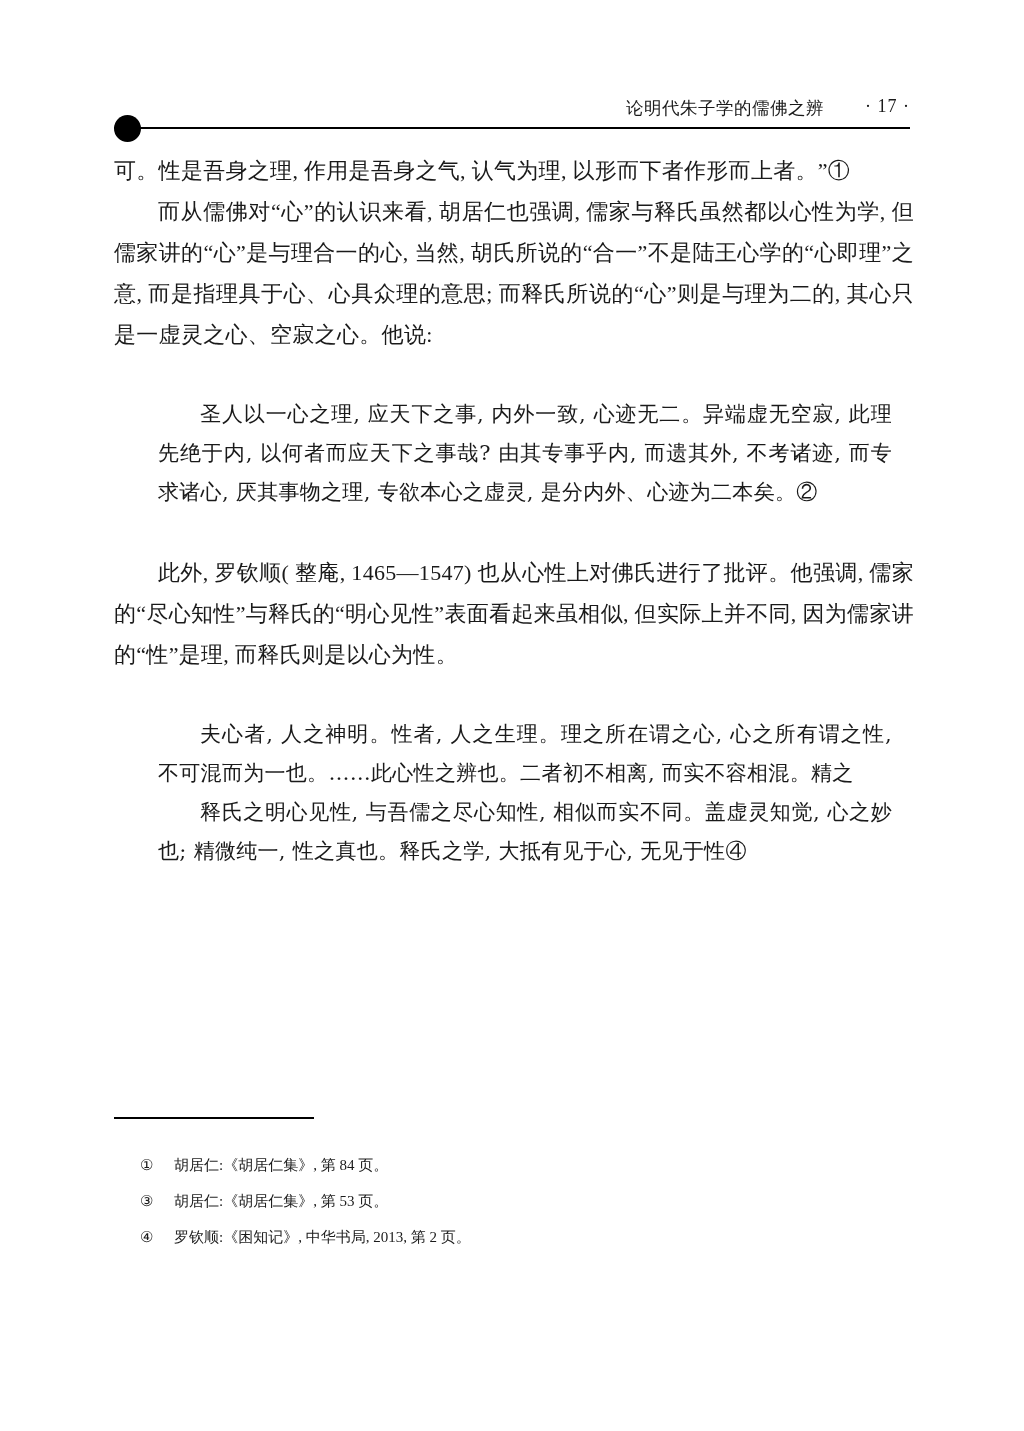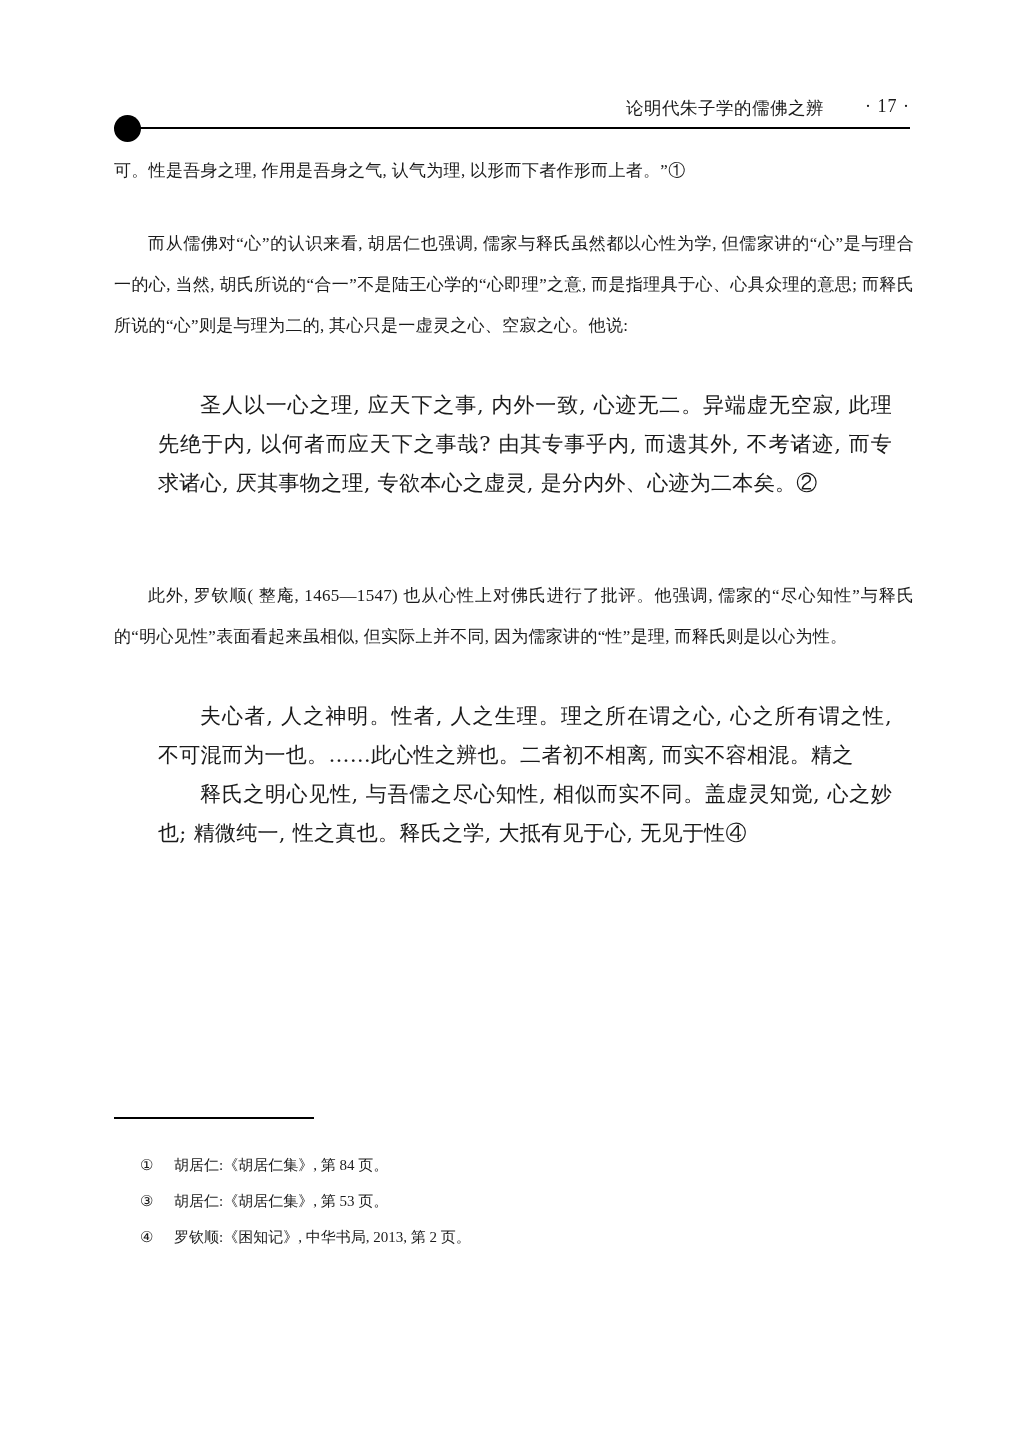--- a/index.html
+++ b/index.html
@@ -68,29 +68,28 @@
 
   
   .content {
     position: absolute;
     top: 150px;
     left: 114px;
     width: 800px;
   }
   p {
     margin: 0;
-    font-size: 17px;
+    font-size: 22px;
     line-height: 41px;
     text-align: justify;
     text-justify: inter-ideograph;
     letter-spacing: 0.3px;
   }
   p.indent {
     text-indent: 2em;
-    margin-top: 32px;
   }
   .quote {
     margin: 0;
     padding: 0 22px 0 44px;
     font-size: 19.5px;
     line-height: 39px;
     text-align: justify;
     text-justify: inter-ideograph;
     font-family: "DejaVu Serif", "Liberation Serif", serif;
   }

